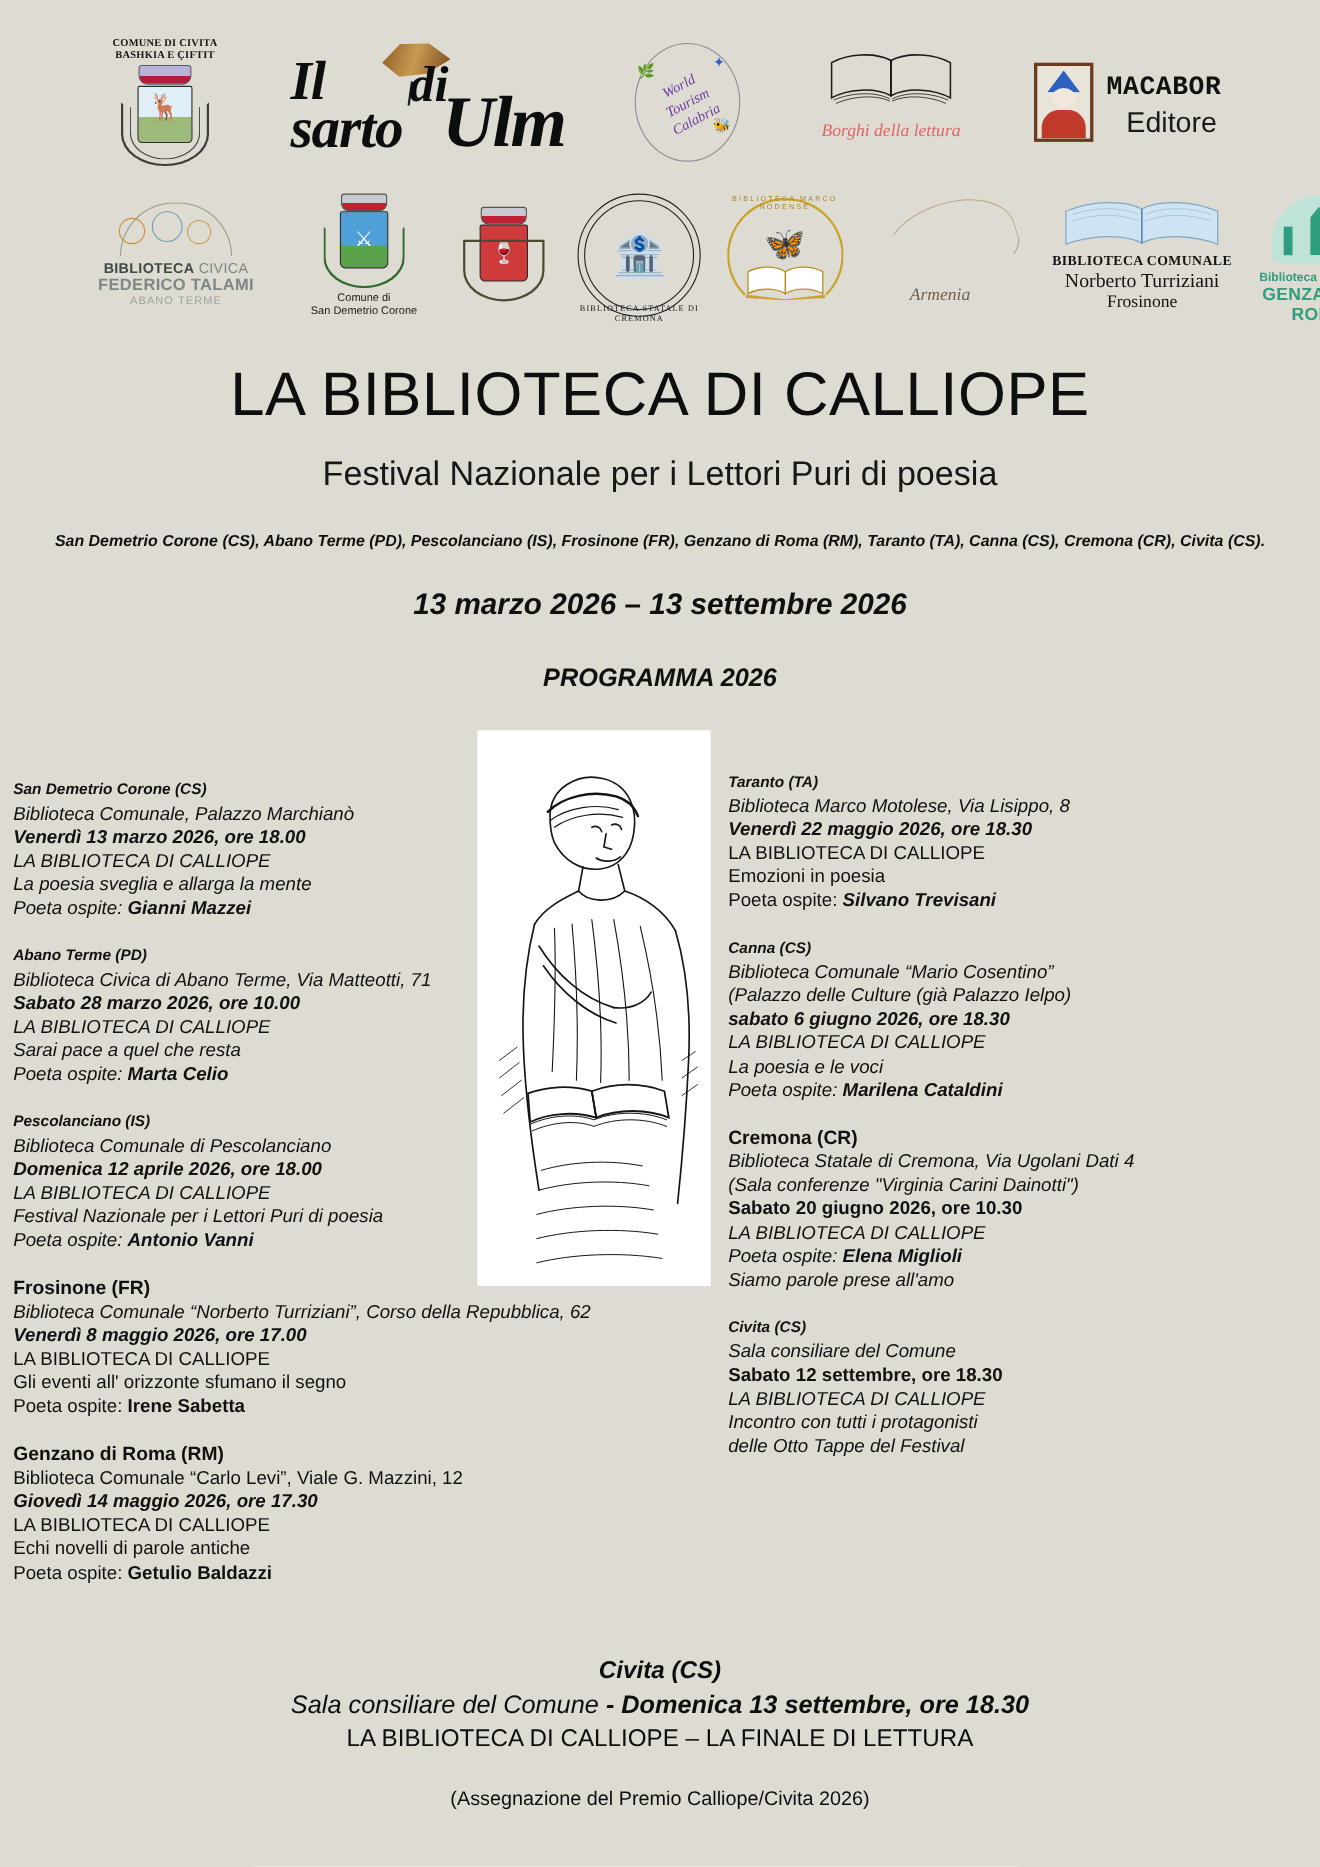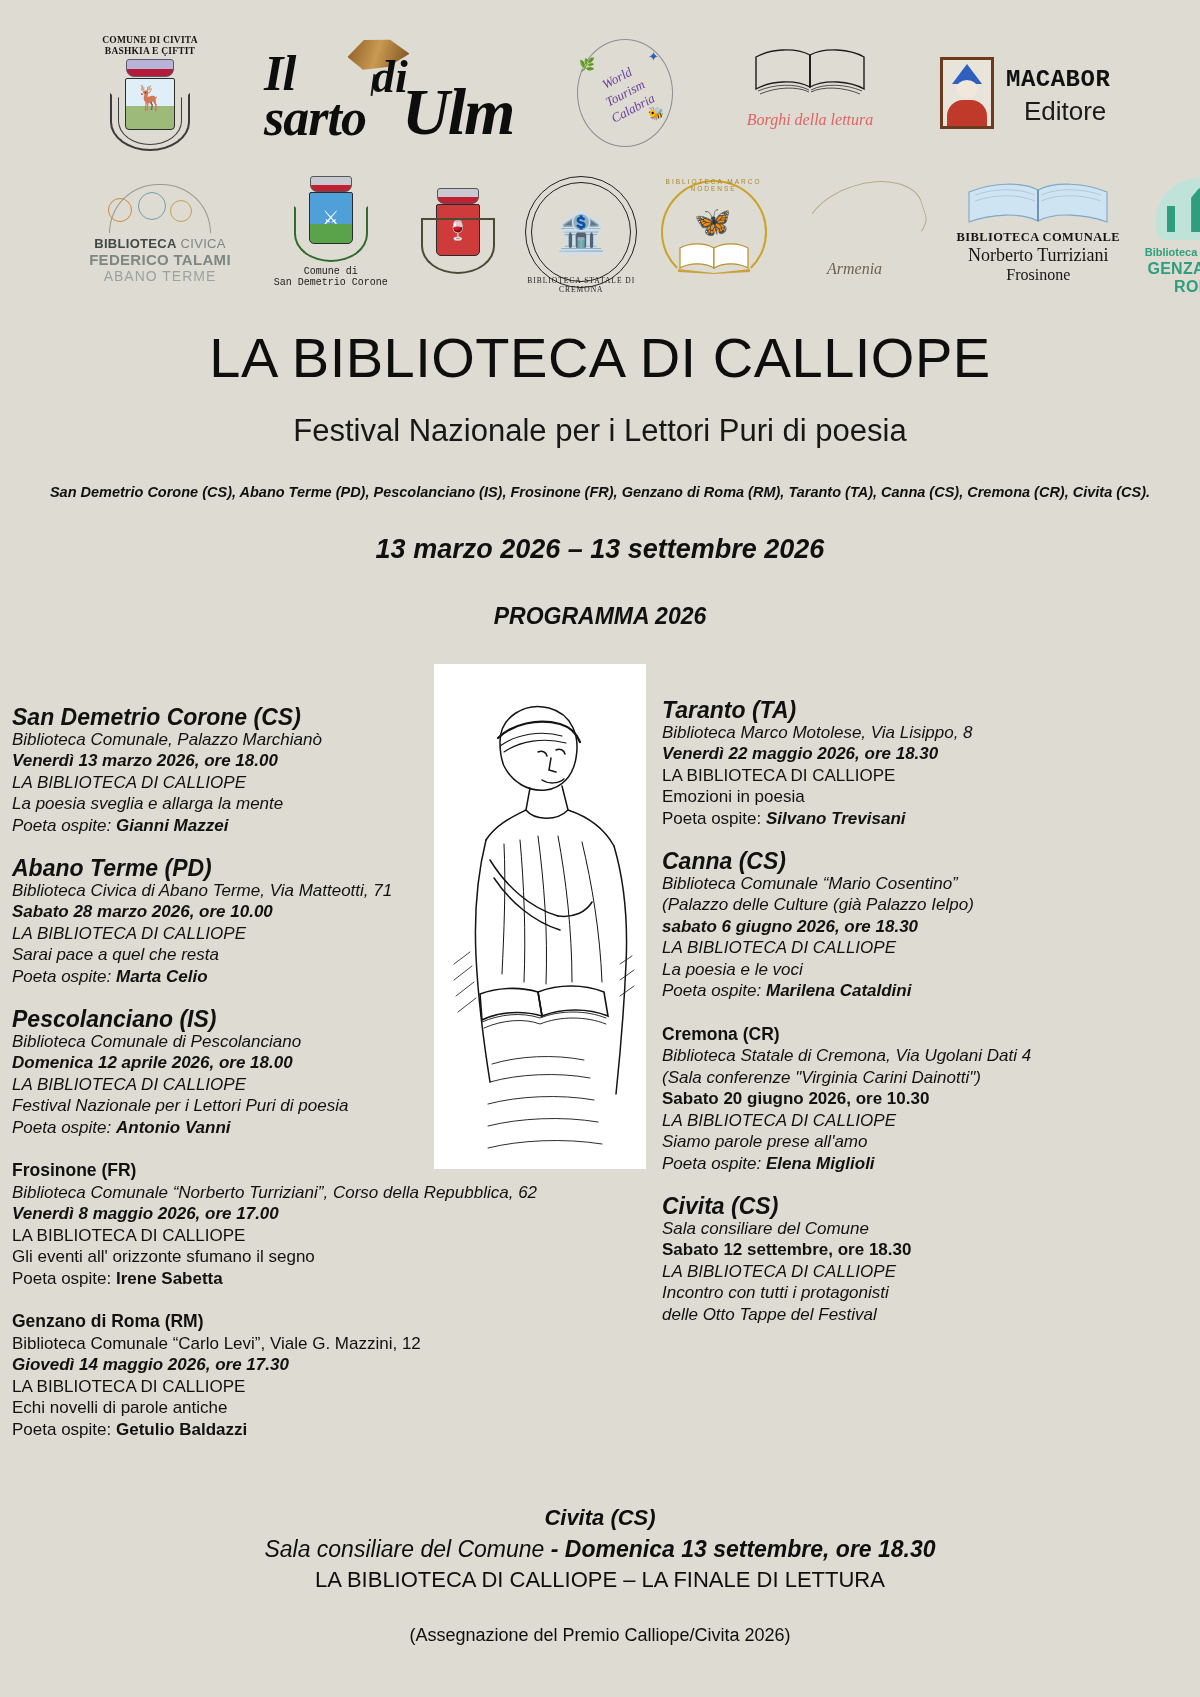--- a/index.html
+++ b/index.html
@@ -41,21 +41,21 @@
   .crest-caption {
     font-family: "Liberation Serif", serif;
     font-weight: bold;
     font-size: 9.5px;
     line-height: 11px;
     letter-spacing: .2px;
     color: #161616;
     margin-bottom: 2px;
   }
   .crest-caption-below {
-    font-family: Liberation Mono, monospace;
+    font-family: Liberation Sans, sans-serif;
     font-size: 10px;
     line-height: 12px;
     color: #1a1a1a;
     margin-top: 2px;
   }
 
   
   .crest { position: relative; width: 84px; height: 92px; }
   .crest .corona {
     position: absolute; left: 50%; top: 0; transform: translateX(-50%);
@@ -254,21 +254,21 @@
     position: absolute; left: 0; right: 0; top: 56px; text-align: center;
     font-size: 13px; font-weight: bold; letter-spacing: .3px; color: #3f4a47;
   }
   .talami .t1 .light { font-weight: normal; color: #7d8784; }
   .talami .t2 {
     position: absolute; left: 0; right: 0; top: 71px; text-align: center;
     font-size: 15px; font-weight: bold; letter-spacing: .3px; color: #7d8784;
   }
   .talami .t3 {
     position: absolute; left: 0; right: 0; top: 88px; text-align: center;
-    font-size: 14px; letter-spacing: 1px; color: #9aa3a0;
+    font-size: 10px; letter-spacing: 1px; color: #9aa3a0;
   }
 
   
   .cremona-seal { position: relative; width: 116px; height: 116px; }
   .cremona-seal .ring {
     position: absolute; inset: 2px;
     border: 1.4px solid #202020;
     border-radius: 50%;
   }
   .cremona-seal .ring2 { inset: 8px; }
@@ -422,21 +422,21 @@
   .col-right { left: 662px; top: 700px; width: 430px; }
 
   .entry { margin-bottom: 22px; }
   .entry .ln {
     font-size: 17px;
     line-height: 21.5px;
     white-space: nowrap;
   }
   .entry .ln.it { font-style: italic; }
   .entry .ln.bd { font-weight: bold; }
-  .entry .ln.city { font-weight: bold; font-style: italic; font-size: 23px; }
+  .entry .ln.city { font-weight: bold; font-style: italic; font-size: 14px; }
   .entry .ln.city-up { font-weight: bold; font-style: normal; font-size: 17.5px; }
   .entry .ln b { font-weight: bold; }
 
   
   .finale {
     position: absolute; left: 0; right: 0; top: 1503px;
     text-align: center;
     color: #0e0e0e;
   }
   .finale .f1 {
@@ -748,22 +748,22 @@
       <div class="ln it">La poesia e le voci</div>
       <div class="ln it"><span>Poeta ospite: </span><b>Marilena Cataldini</b></div>
     </div>
 
     <div class="entry">
       <div class="ln city-up">Cremona (CR)</div>
       <div class="ln it">Biblioteca Statale di Cremona, Via Ugolani Dati 4</div>
       <div class="ln it">(Sala conferenze "Virginia Carini Dainotti")</div>
       <div class="ln bd">Sabato 20 giugno 2026, ore 10.30</div>
       <div class="ln it">LA BIBLIOTECA DI CALLIOPE</div>
+      <div class="ln it"><span>Poeta ospite: </span><b>Elena Miglioli</b></div>
       <div class="ln it">Siamo parole prese all'amo</div>
-      <div class="ln it"><span>Poeta ospite: </span><b>Elena Miglioli</b></div>
     </div>
 
     <div class="entry">
       <div class="ln city">Civita (CS)</div>
       <div class="ln it">Sala consiliare del Comune</div>
       <div class="ln bd">Sabato 12 settembre, ore 18.30</div>
       <div class="ln it">LA BIBLIOTECA DI CALLIOPE</div>
       <div class="ln it">Incontro con tutti i protagonisti</div>
       <div class="ln it">delle Otto Tappe del Festival</div>
     </div>

